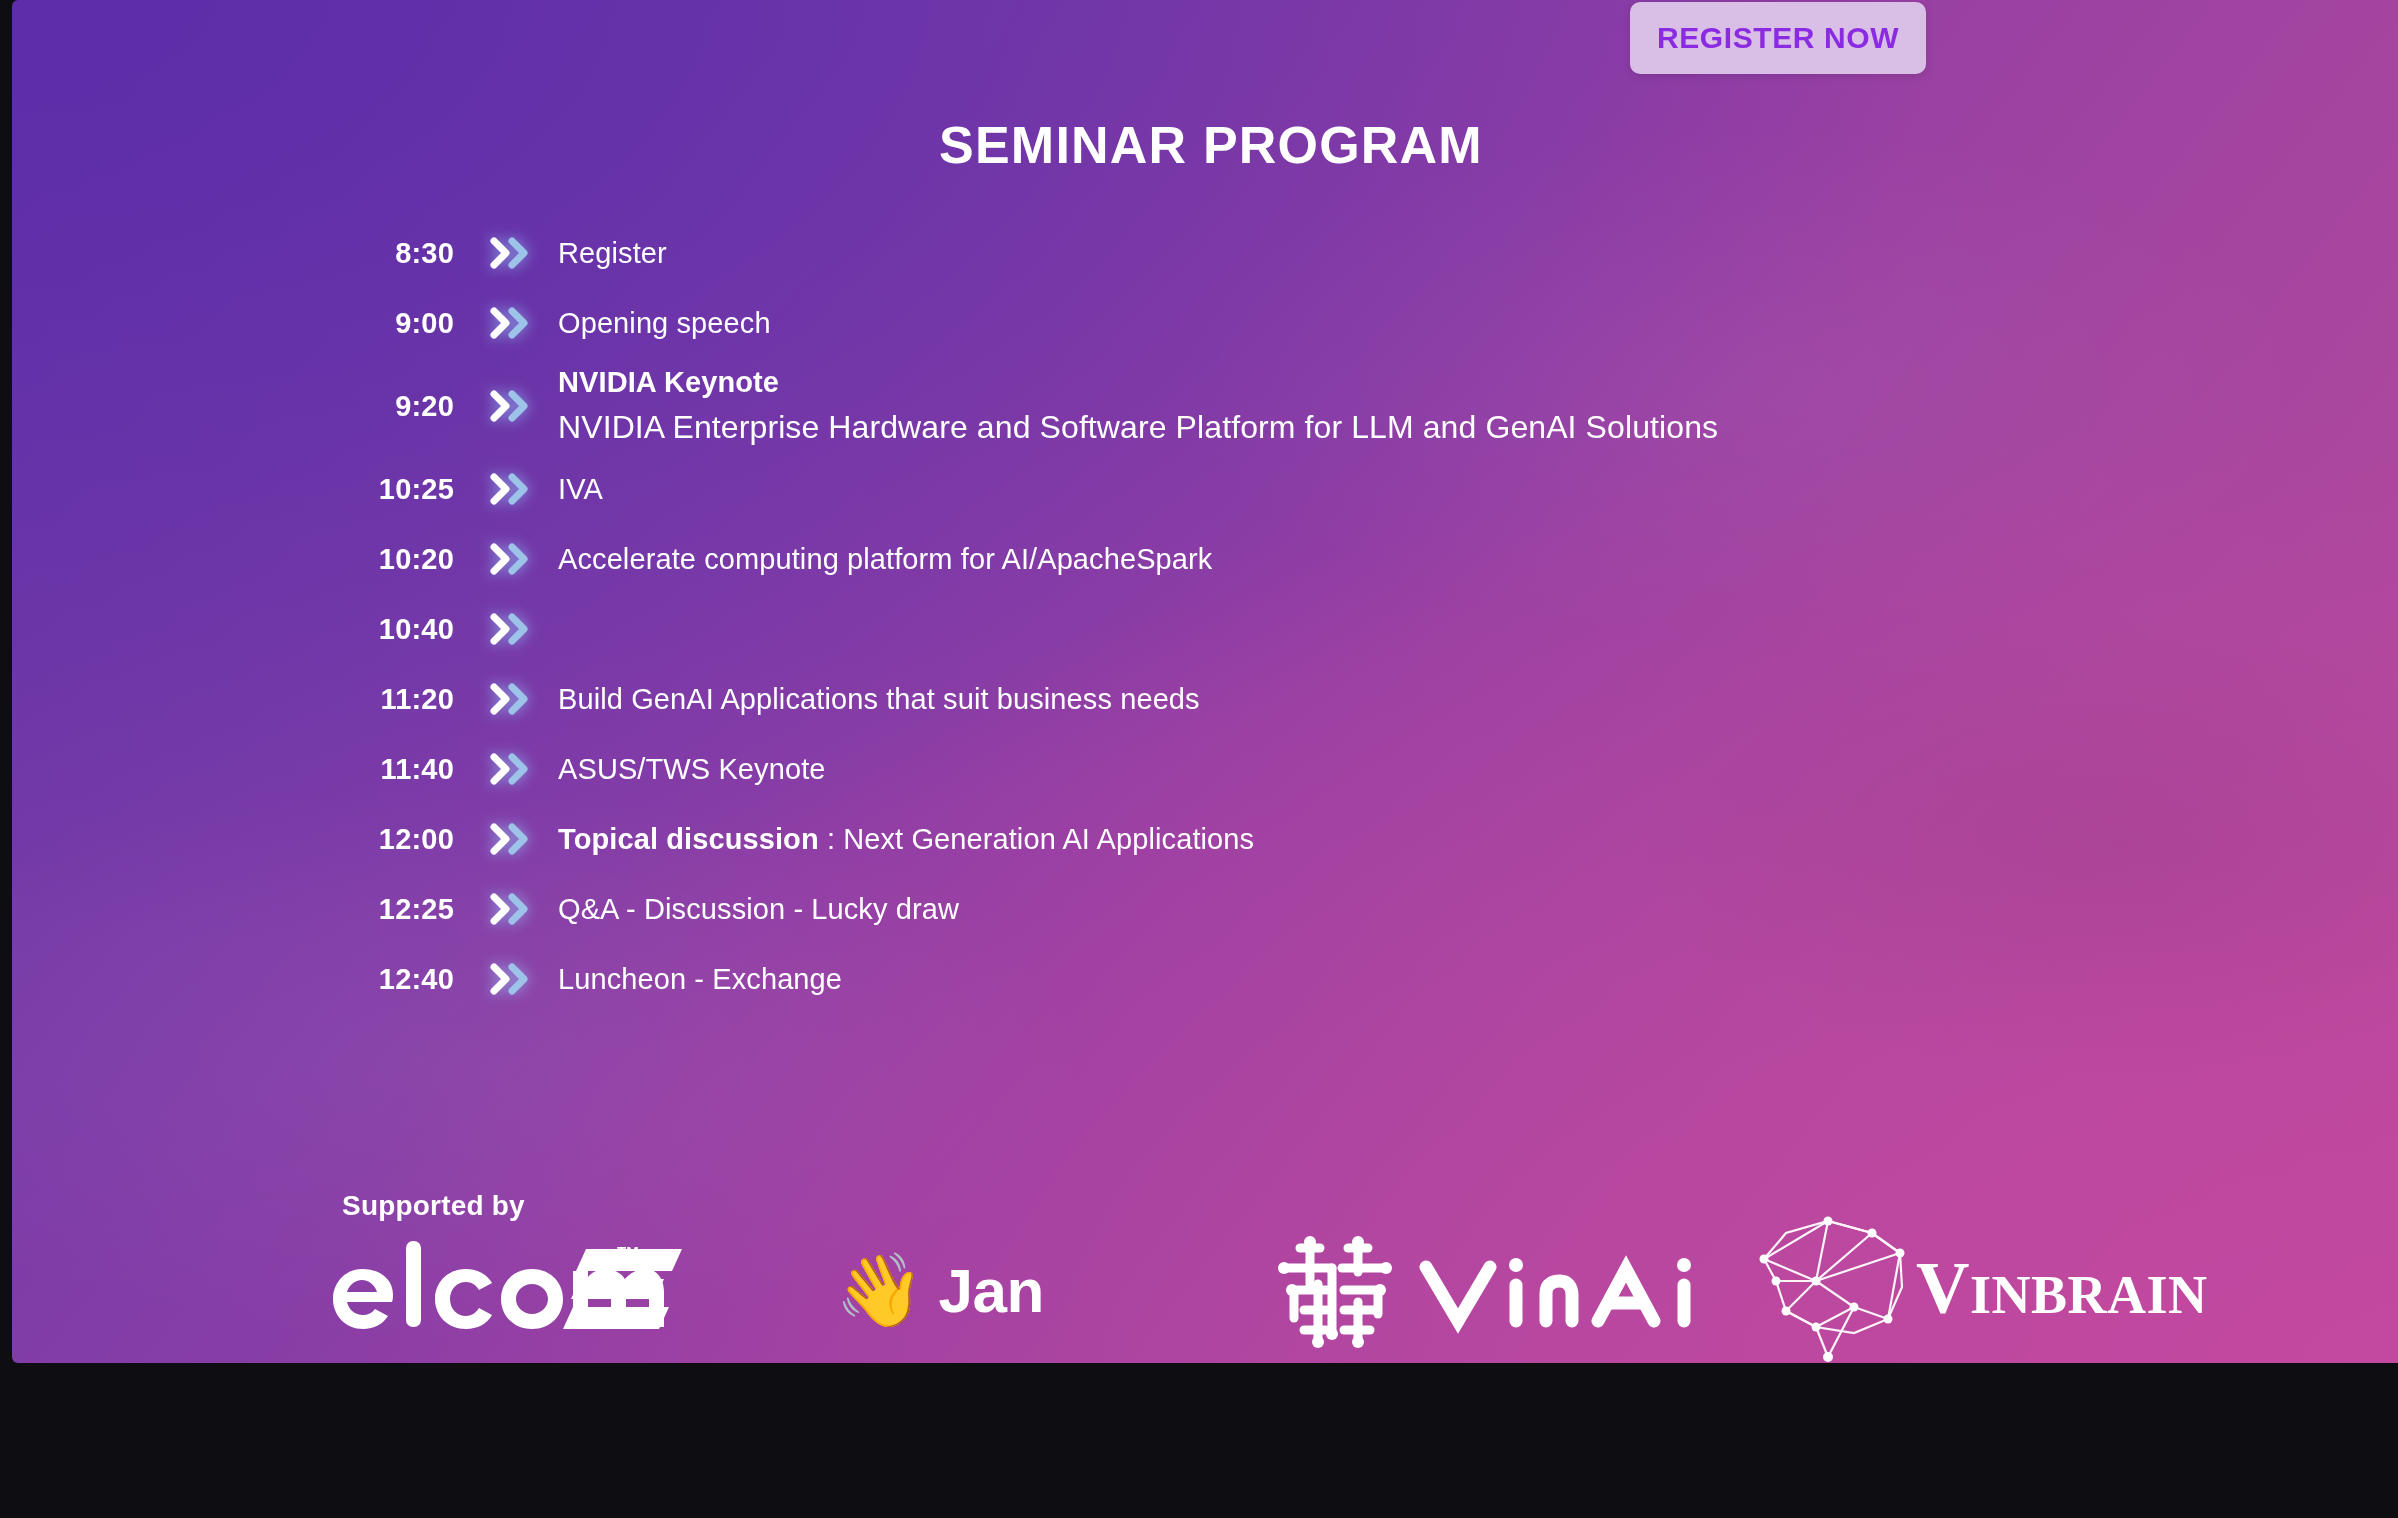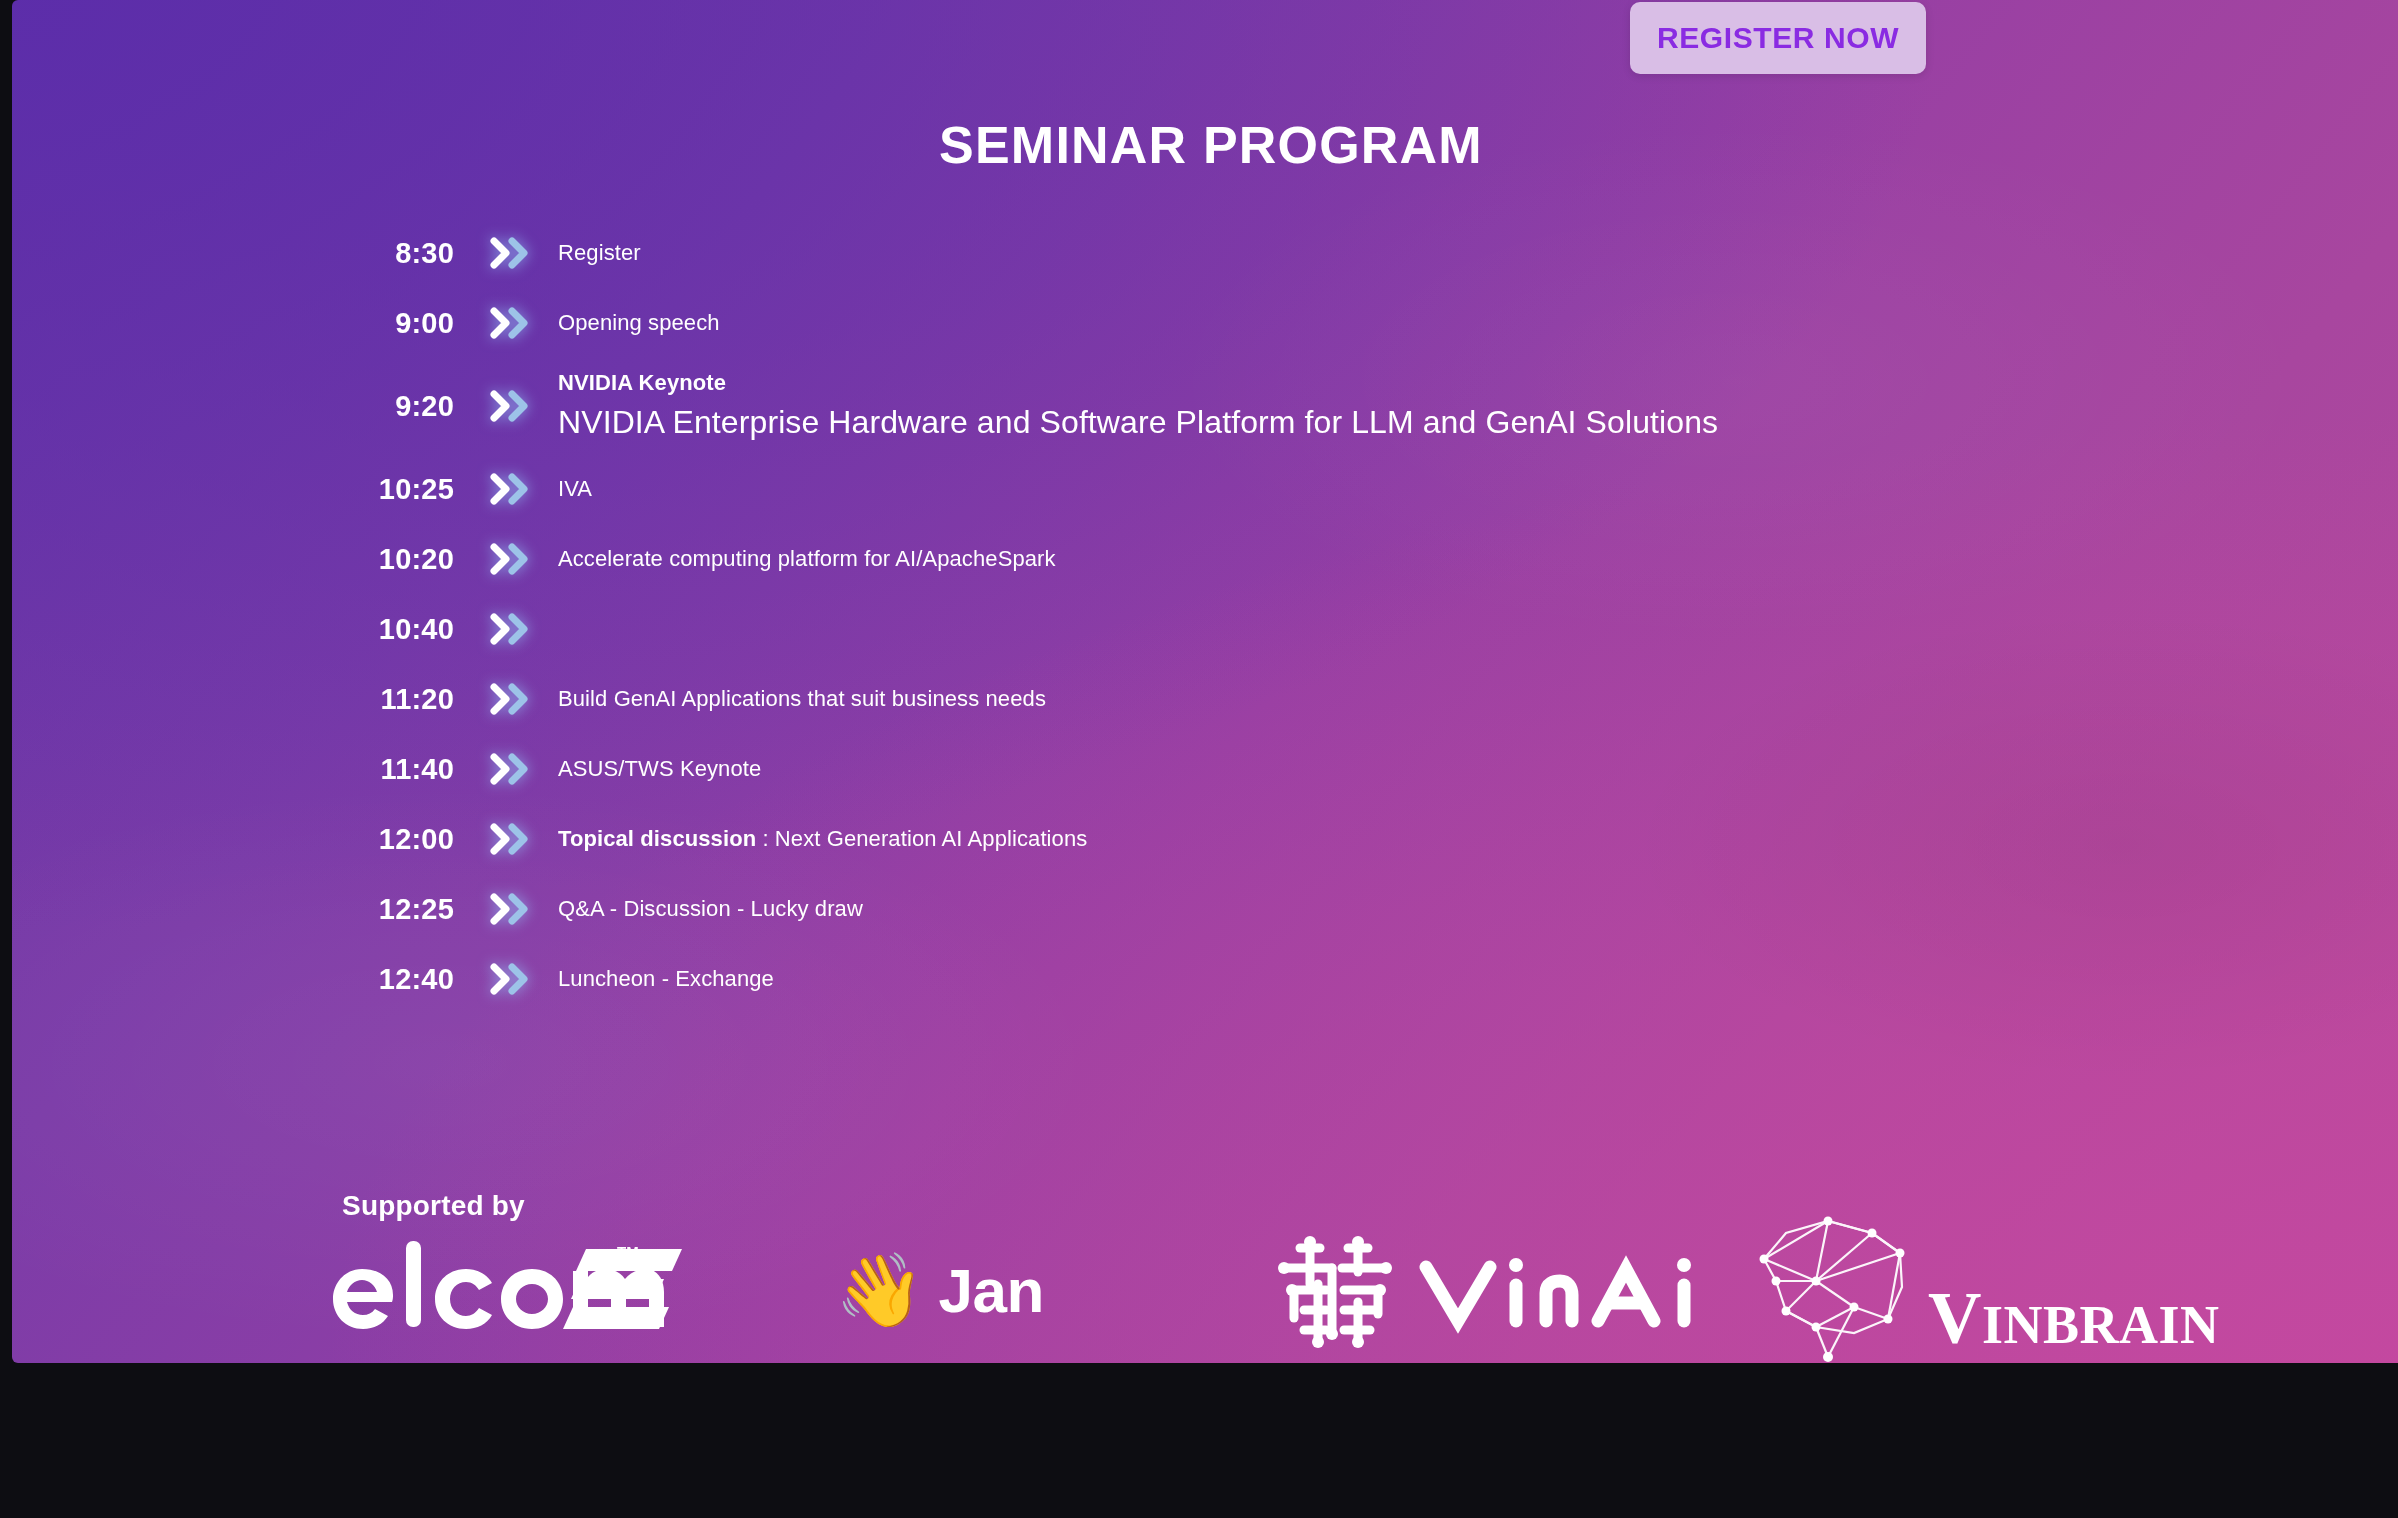--- a/index.html
+++ b/index.html
@@ -104,21 +104,21 @@
     flex: 0 0 96px;
     display: flex;
     align-items: center;
     justify-content: center;
     padding-left: 8px;
   }
   .row-icon svg { display: block; filter: drop-shadow(0 0 7px rgba(150,200,255,0.75)); }
 
   .row-body { flex: 1 1 auto; color: #ffffff; }
   .row-title {
-    font-size: 22px;
+    font-size: 29px;
     font-weight: 400;
     line-height: 1.25;
     letter-spacing: 0.1px;
   }
   .row-title.bold { font-weight: 700; }
   .row-sub {
     font-size: 32px;
     font-weight: 400;
     line-height: 1.32;
     letter-spacing: 0.1px;
@@ -159,21 +159,21 @@
   .jan-wrap { display: flex; align-items: center; gap: 14px; }
   .jan-hand { font-size: 72px; line-height: 1; }
   .jan-word {
     color: #ffffff;
     font-size: 62px;
     font-weight: 700;
     letter-spacing: -0.5px;
   }
 
   .vinai-wrap { display: flex; align-items: center; gap: 16px; }
-  .vinbrain-wrap { display: flex; align-items: flex-end; gap: 12px; }
+  .vinbrain-wrap { display: flex; align-items: center; gap: 0px; }
   .vinbrain-word {
     color: #ffffff;
     font-family: "Liberation Serif", serif;
     font-size: 54px;
     font-weight: 700;
     letter-spacing: 0.5px;
     margin-left: -26px;
     margin-bottom: 4px;
   }
   .vinbrain-word .cap { font-size: 74px; }

